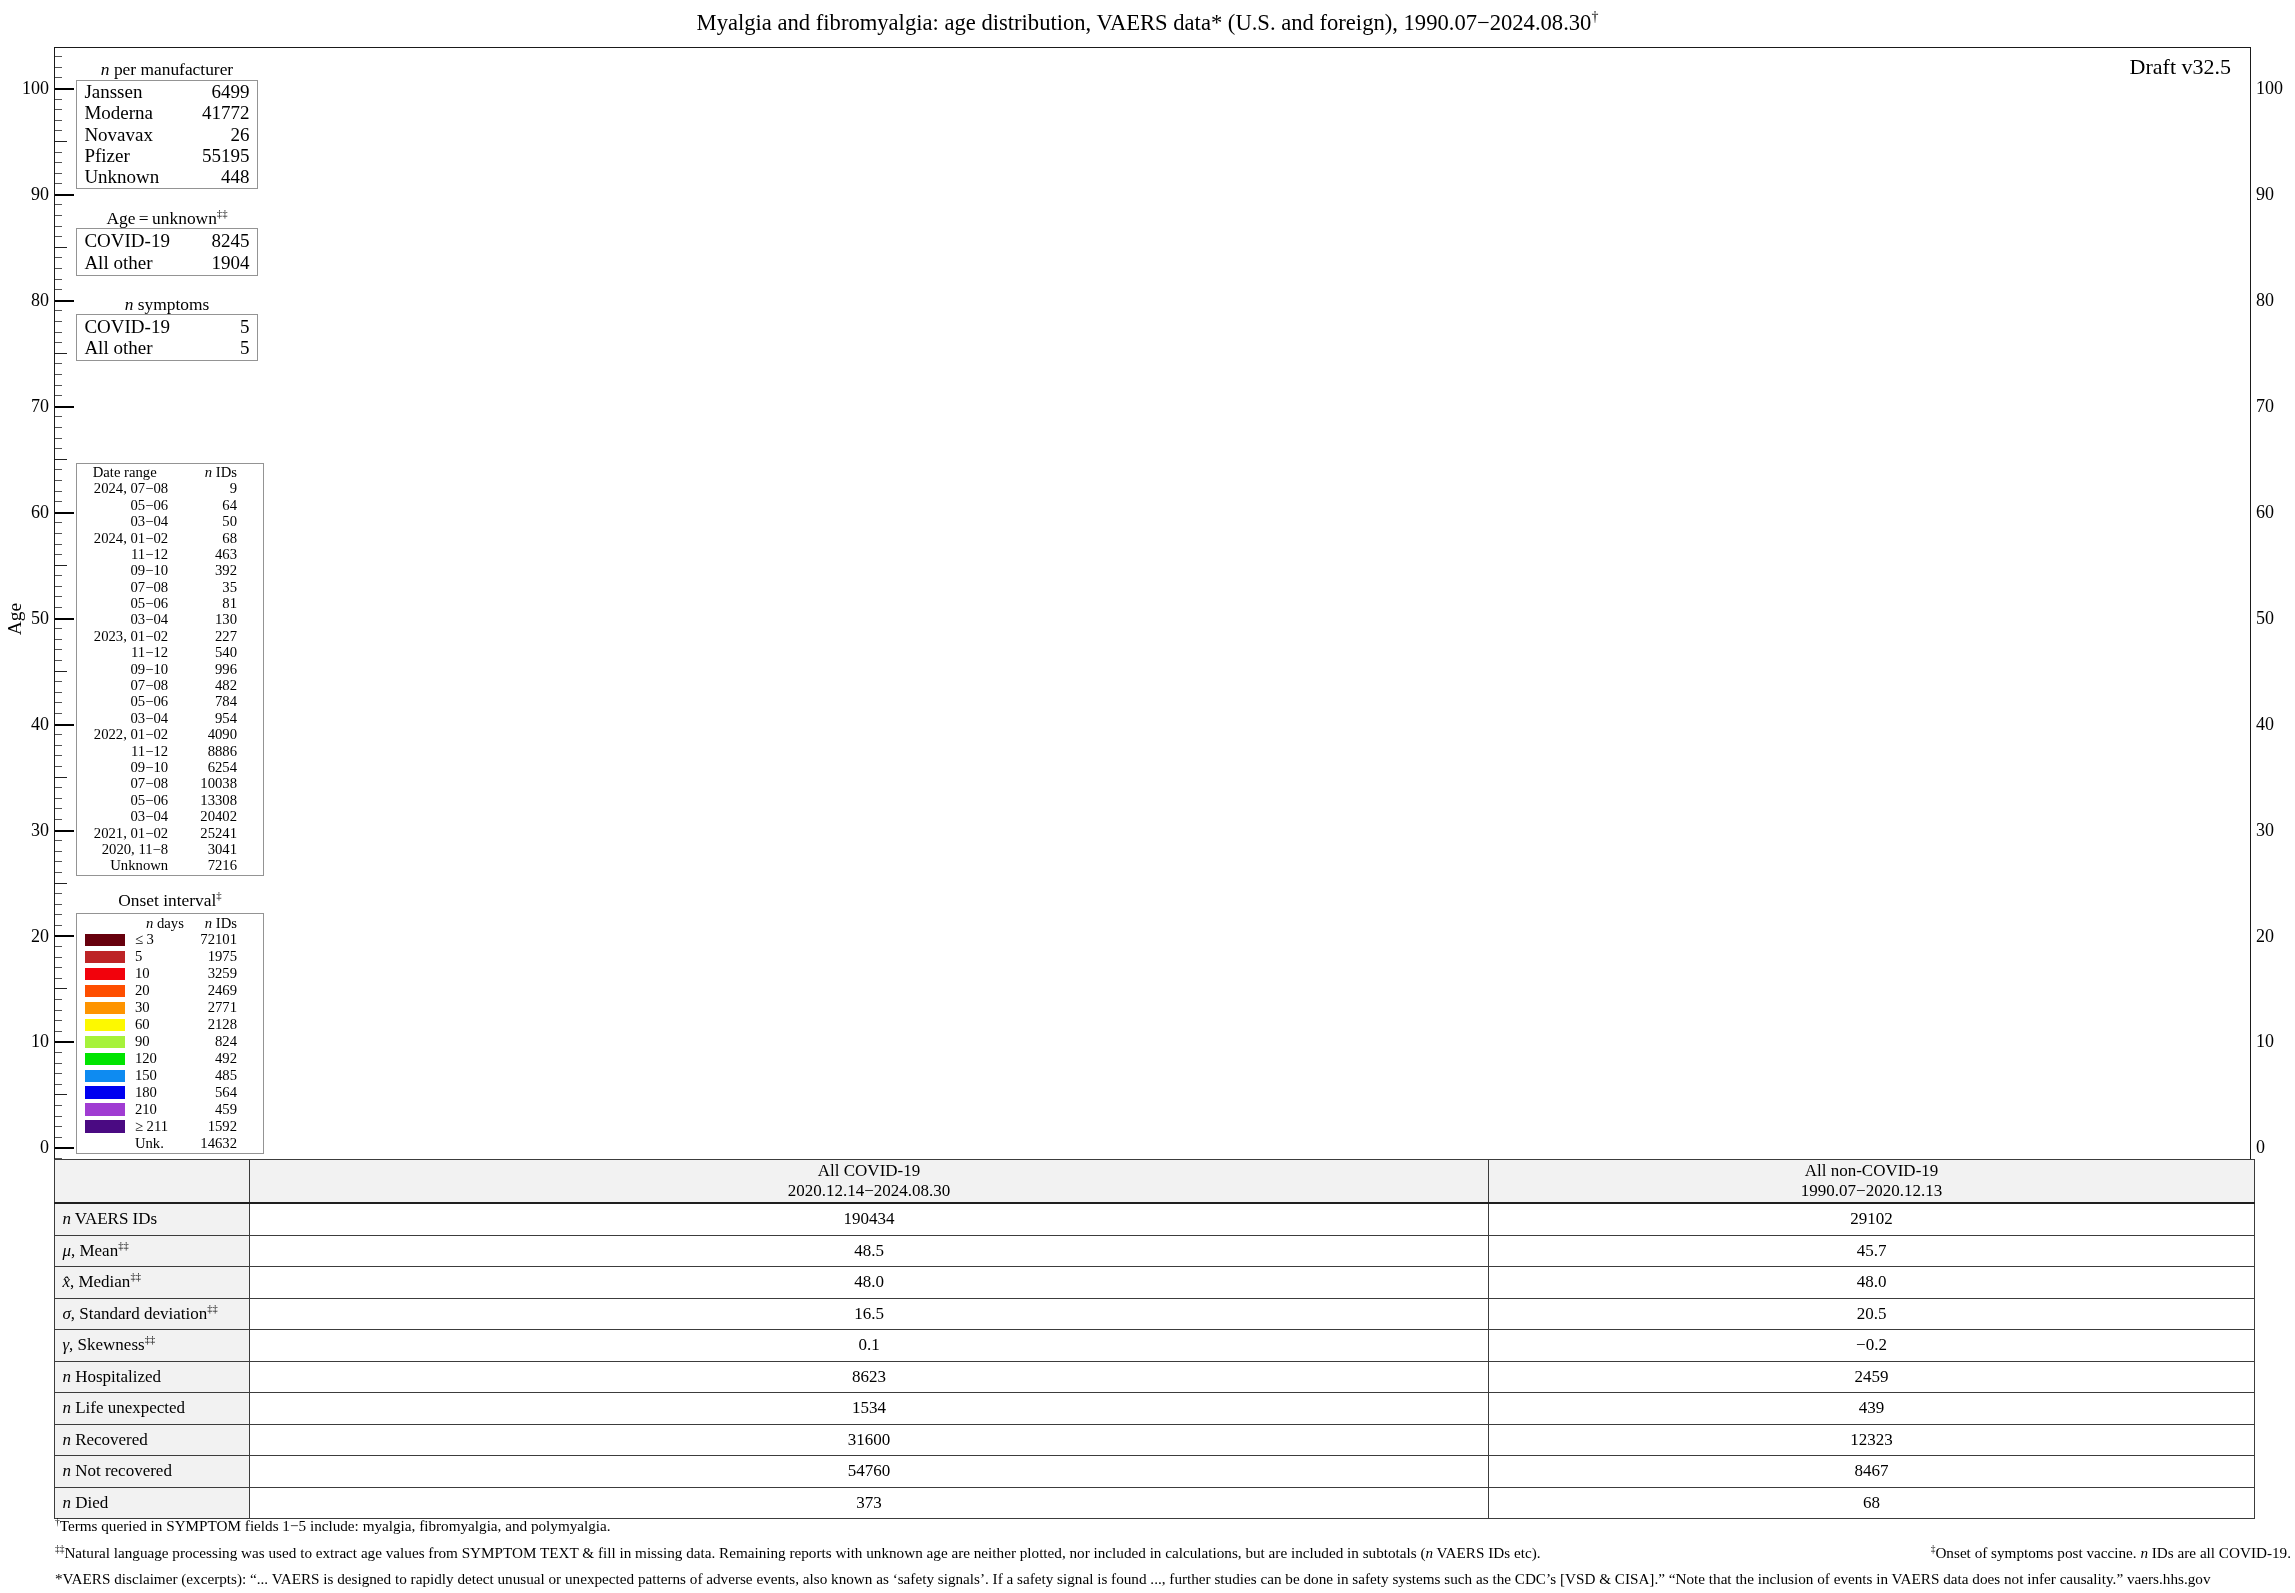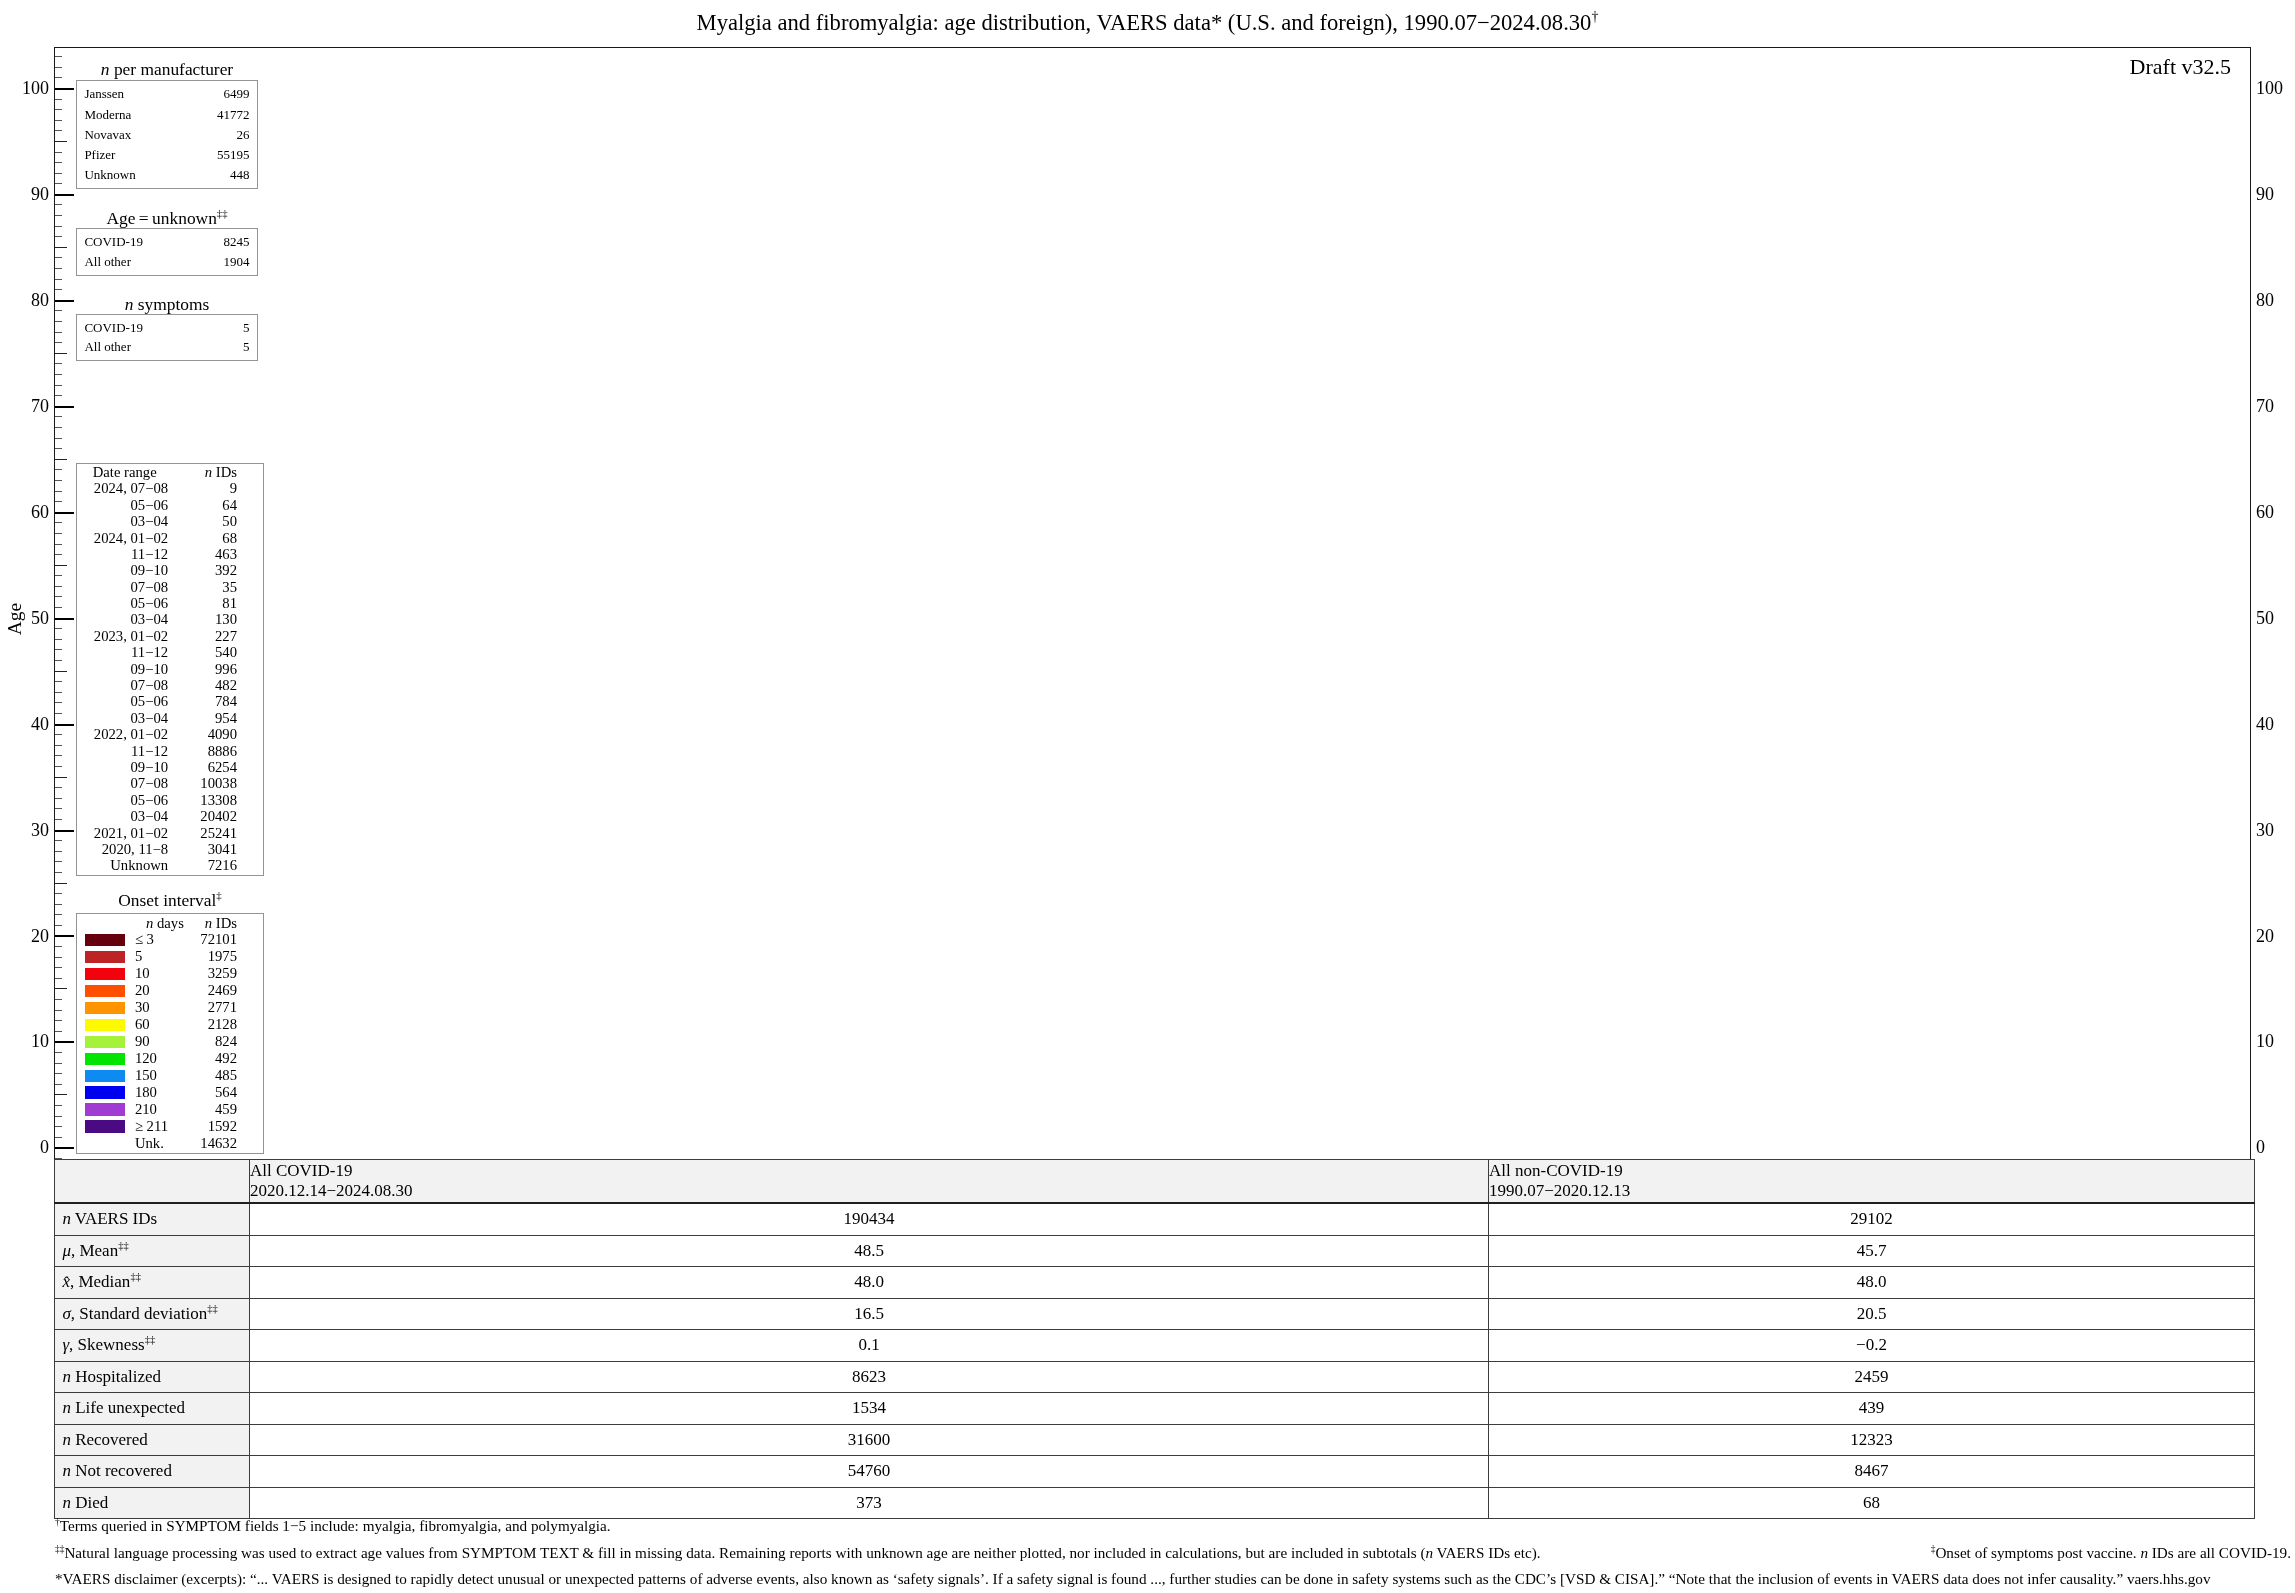--- a/index.html
+++ b/index.html
@@ -32,39 +32,39 @@
   .lgt{position:absolute;left:21px;width:182px;text-align:center;font-size:17.4px;}
   .lgt.wide{width:188px;}
   .lgb{position:absolute;left:21px;width:182px;background:#fff;border:1.1px solid #949494;
        box-sizing:border-box;display:flex;flex-direction:column;justify-content:space-evenly;}
   .lgb.wide{width:188px;}
   #t-mfr{top:10.5px;} #b-mfr{top:32px;height:109px;}
   #t-age{top:160px;} #b-age{top:180px;height:48px;}
   #t-sym{top:246px;} #b-sym{top:266px;height:47px;}
   #t-od{top:392px;margin-top:33px;}  #b-od{top:415px;height:413px;}
   #t-oi{top:842px;} #b-oi{top:865px;height:241px;}
-  .krow{display:flex;justify-content:space-between;padding:0 7.4px;font-size:13px;line-height:1.05;}
+  .krow{display:flex;justify-content:space-between;padding:0 7.4px;font-size:19px;line-height:1.05;}
 
   .odrow{display:flex;padding:0 26px 0 4.2px;font-size:14.7px;line-height:1.05;}
   .odrow .rng{width:87px;text-align:right;white-space:nowrap;}
   .odrow .ids{flex:1;text-align:right;}
   .odrow.h .rng{text-align:center;}
 
   .oirow{display:flex;align-items:center;padding:0 26px 0 8.4px;font-size:14.7px;line-height:1.05;}
   .oirow .sw{width:40px;height:12.6px;flex:none;margin-right:9.5px;}
   .oirow .days{width:60px;text-align:left;white-space:nowrap;}
   .oirow .ids{flex:1;text-align:right;}
   .oirow.h .sw{visibility:hidden;height:0;}
   .oirow.h .days{text-align:center;}
 
   
   #sumtable{position:absolute;left:54px;top:1159px;width:2199px;border-collapse:collapse;
             table-layout:fixed;font-size:17px;}
   #sumtable td{border:1.1px solid #3c3c3c;padding:0;}
-  #sumtable tr.hdr td{height:42px;background:#f2f2f2;text-align:left;border-bottom:2.6px solid #1f1f1f;}
+  #sumtable tr.hdr td{height:42px;background:#f2f2f2;text-align:center;border-bottom:2.6px solid #1f1f1f;}
   #sumtable tr.d td{height:30.5px;}
   #sumtable td.lbl{background:#f2f2f2;text-align:left;padding-left:7.4px;}
   #sumtable td.val{text-align:center;background:#fff;}
   .hl{line-height:1.15;}
 
   
   .fn{position:absolute;left:55px;width:2236px;font-size:15.2px;line-height:1.1;}
   #fn1{top:1518px;}
   #fn2{top:1545px;display:flex;justify-content:space-between;}
   #fn3{top:1571px;}

